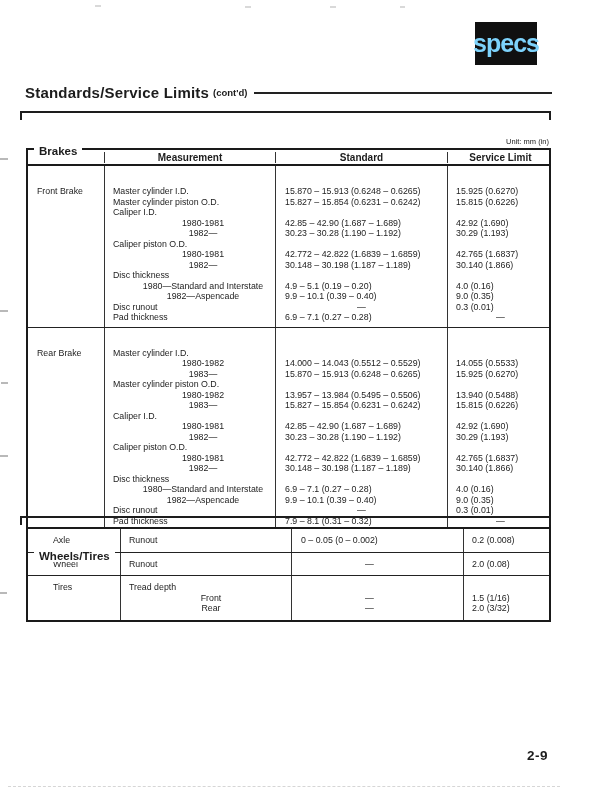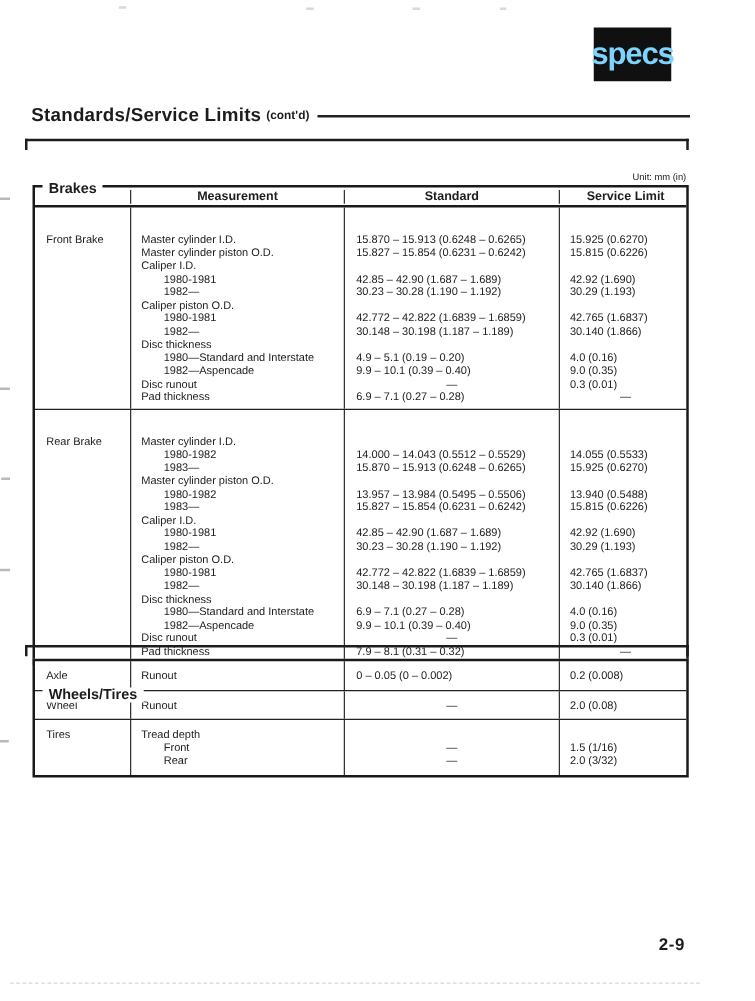--- a/index.html
+++ b/index.html
@@ -38,27 +38,27 @@
   .spec-table { margin-left:6px; width:525px; border:2px solid #1a1a1a; background:#fff; }
   .thead, .tgroup { display:grid; grid-template-columns:76px 171px 172px 106px; }
   .thead { height:16px; border-bottom:2px solid #1a1a1a; align-items:center; }
   .thead .hcell { font-size:10px; font-weight:bold; text-align:center; }
   .tgroup + .tgroup { border-top:1.5px solid #222; }
   .cell { padding-top:20px; padding-bottom:4px; font-size:8.8px; }
   .meas-cell, .std-cell, .svc-cell, .hc2, .hc3, .hc4 { border-left:1px solid #333; }
   .line { height:10.5px; line-height:10.5px; white-space:nowrap; }
   .label-line { padding-left:9px; }
   .meas-cell .line { padding-left:8px; }
-  .meas-cell .line.ind { padding-left:26px; }
+  .meas-cell .line.ind { padding-left:26px;text-align:center; }
   .std-cell .line { padding-left:9px; }
   .svc-cell .line { padding-left:8px; }
   .line.center { padding-left:0; text-align:center; }
   
   #wheels-table { margin-top:2px; }
-  #wheels-table .cell { padding-top:6px; padding-bottom:6px; }
+  #wheels-table .cell { padding-top:6px; padding-bottom:6px;margin-left:16px; }
   
   .page-number { position:absolute; top:748px; left:511px; font-size:13.5px; font-weight:bold; letter-spacing:0.5px;margin-left:16px; }
   .bottom-edge { position:absolute; top:786px; left:8px; width:552px; border-top:1px dashed #d6d6d6; }
   
   .mark { position:absolute; background:#b9b9b9; }
   .mark.top { background:#d9d9d9; }
 </style>
 </head>
 <body>
 

